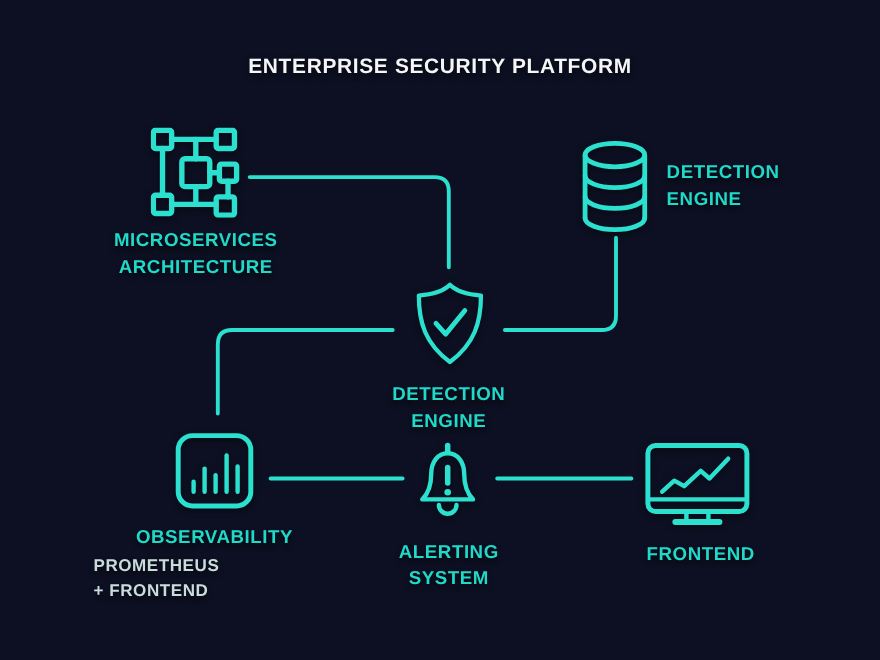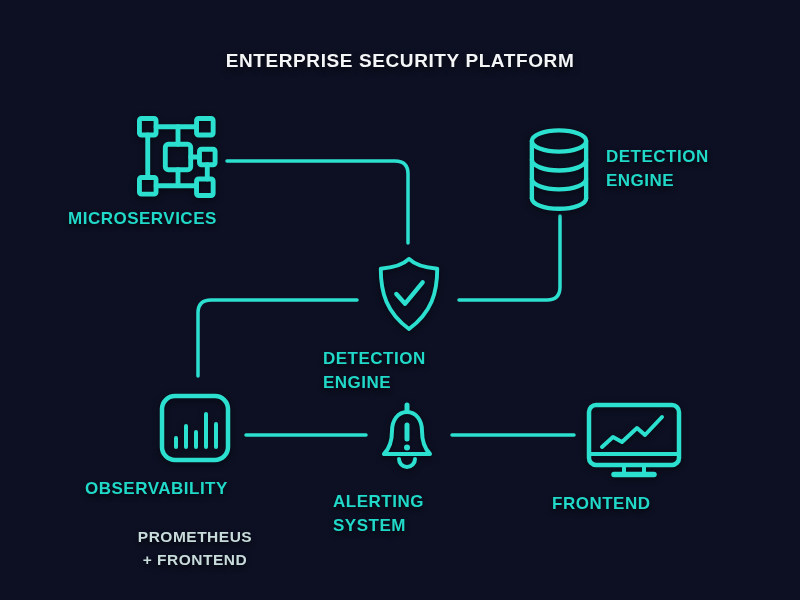--- a/index.html
+++ b/index.html
@@ -56,33 +56,32 @@
     stroke-linejoin: round;
   }
   .icon .fill-dot { fill: var(--accent); stroke: none; }
   .node-label {
     position: absolute;
     font-weight: bold;
     color: var(--text-accent);
     font-size: 17px;
     line-height: 24px;
     letter-spacing: 0.5px;
+    text-align: center;
     text-shadow: 0 3px 5px rgba(0,0,0,0.6);
   }
   .node-label.align-left { text-align: left; }
   .node-sublabel {
     position: absolute;
     font-weight: bold;
     color: var(--subtext-color);
     font-size: 15.5px;
     line-height: 23px;
     letter-spacing: 0.5px;
-    text-align: center;
     text-shadow: 0 3px 5px rgba(0,0,0,0.6);
-    margin-top: 22px;
   }
 </style>
 </head>
 <body>
 
 <div class="canvas">
 
   <div class="title">ENTERPRISE SECURITY PLATFORM</div>
 
   <svg class="edges-layer" width="800" height="600" viewBox="0 0 800 600">
@@ -105,20 +104,21 @@
       <path d="M42 11 V29"></path>
       <path d="M11 19.5 V63"></path>
       <path d="M19.5 71.5 H61"></path>
       <path d="M42 55 V71.5"></path>
       <path d="M55 42 H64"></path>
       <path d="M72 50 V64.5"></path>
     </g>
   </svg>
   <div class="node-label" style="left:68px; top:207px; width:220px;">
     <div>MICROSERVICES</div>
+    <div>ARCHITECTURE</div>
   </div>
 
   <svg class="icon" style="left:528px; top:127px;" width="62" height="88" viewBox="0 0 64 90">
     <g stroke-width="4.5">
       <ellipse cx="32" cy="14" rx="28" ry="11"></ellipse>
       <path d="M4 14 V73"></path>
       <path d="M60 14 V73"></path>
       <path d="M4 73 A28 11 0 0 0 60 73"></path>
       <path d="M4 33.5 A28 11 0 0 0 60 33.5"></path>
       <path d="M4 53 A28 11 0 0 0 60 53"></path>

